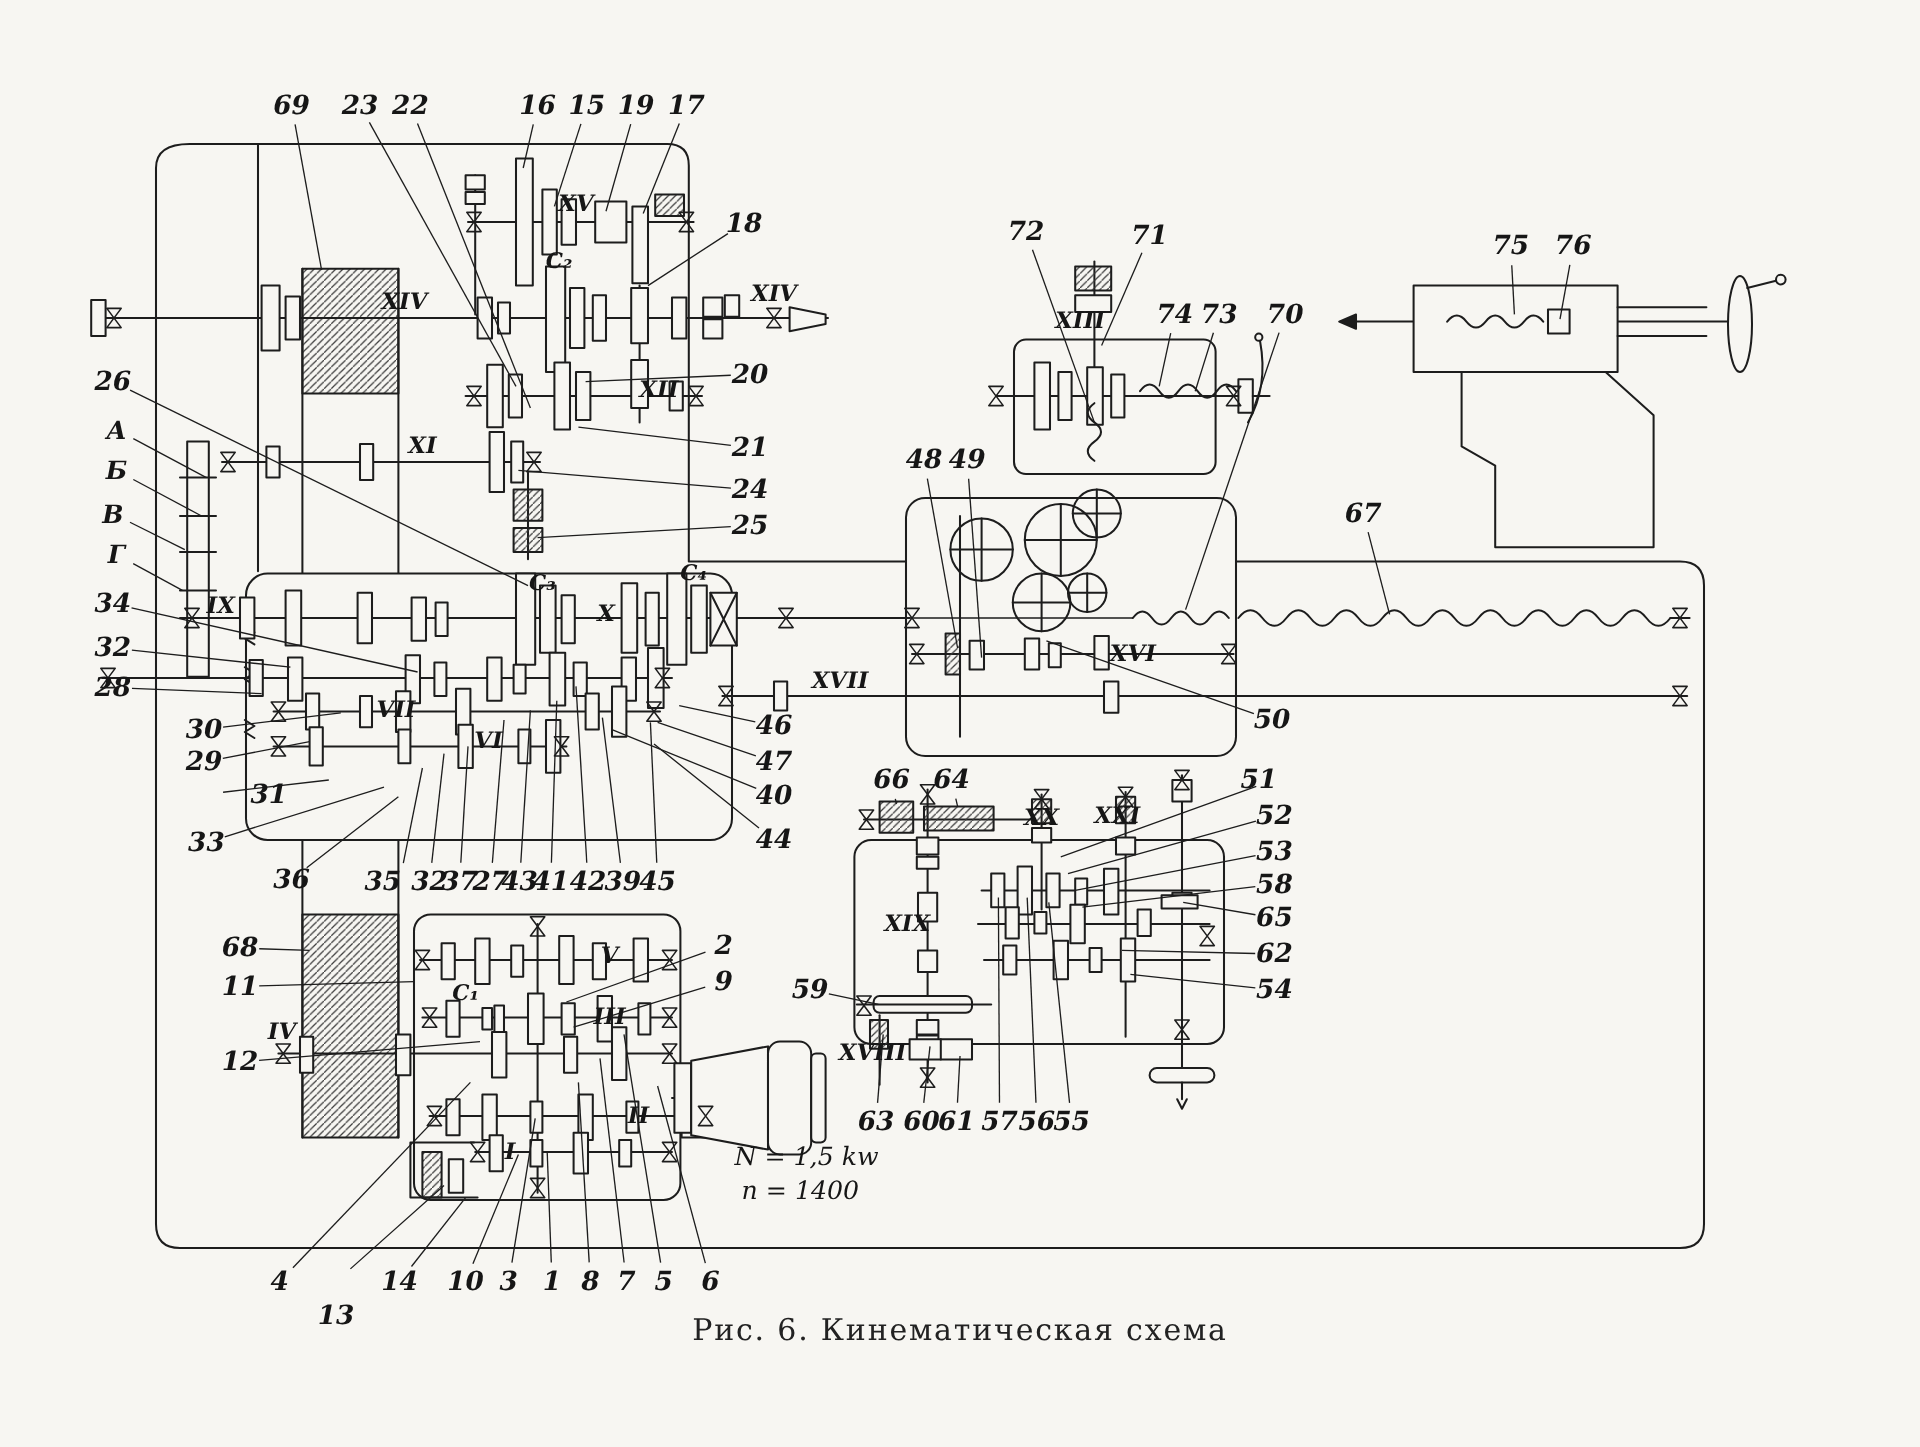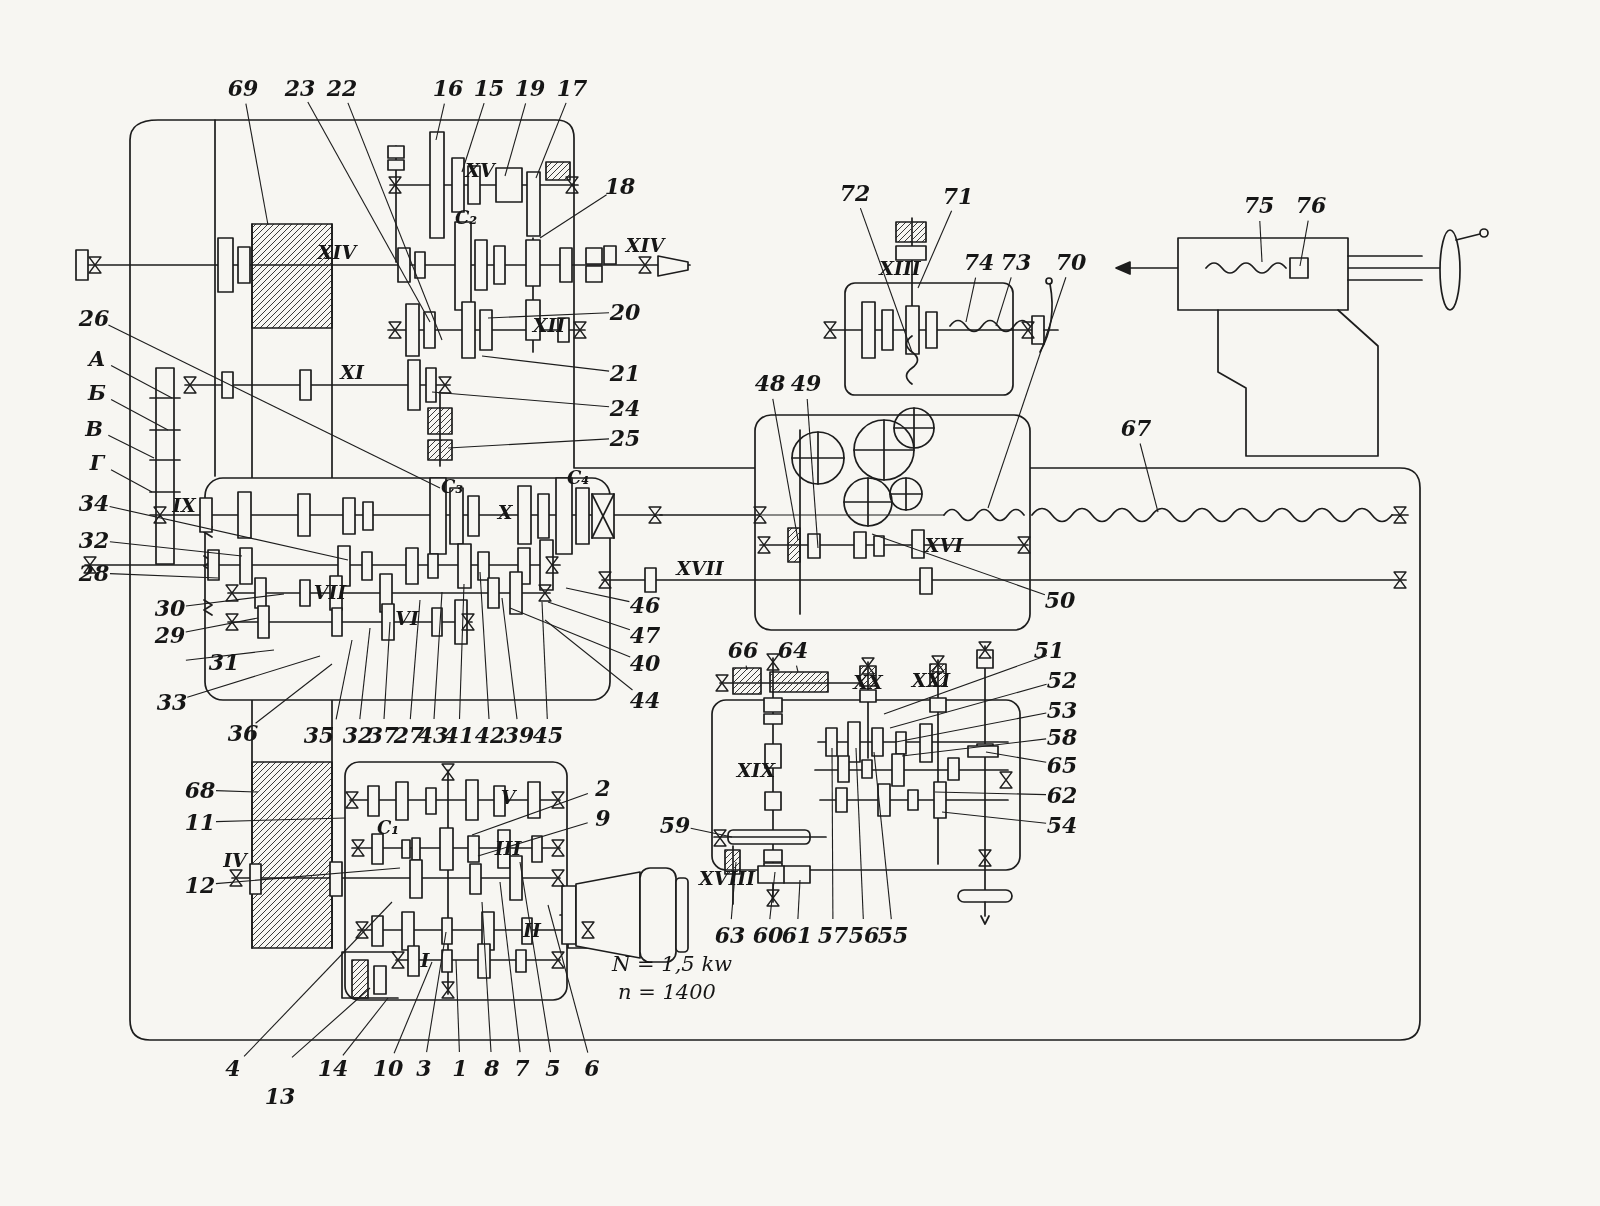--- a/index.html
+++ b/index.html
@@ -553,13 +553,14 @@
       <div class="lbl shaft" style="left: 425px; top: 960px;">I</div>
       <div class="lbl clutch" style="left: 466px; top: 218px;">C₂</div>
       <div class="lbl clutch" style="left: 452px; top: 487px;">C₃</div>
       <div class="lbl clutch" style="left: 578px; top: 478px;">C₄</div>
       <div class="lbl clutch" style="left: 388px; top: 828px;">C₁</div>
     </div>
 
   <div id="note-power" class="note">N = 1,5 kw</div>
   <div id="note-speed" class="note">n = 1400</div>
 
+  <div id="caption">Рис. 6. Кинематическая схема</div>
 </div>
 
 </body></html>

